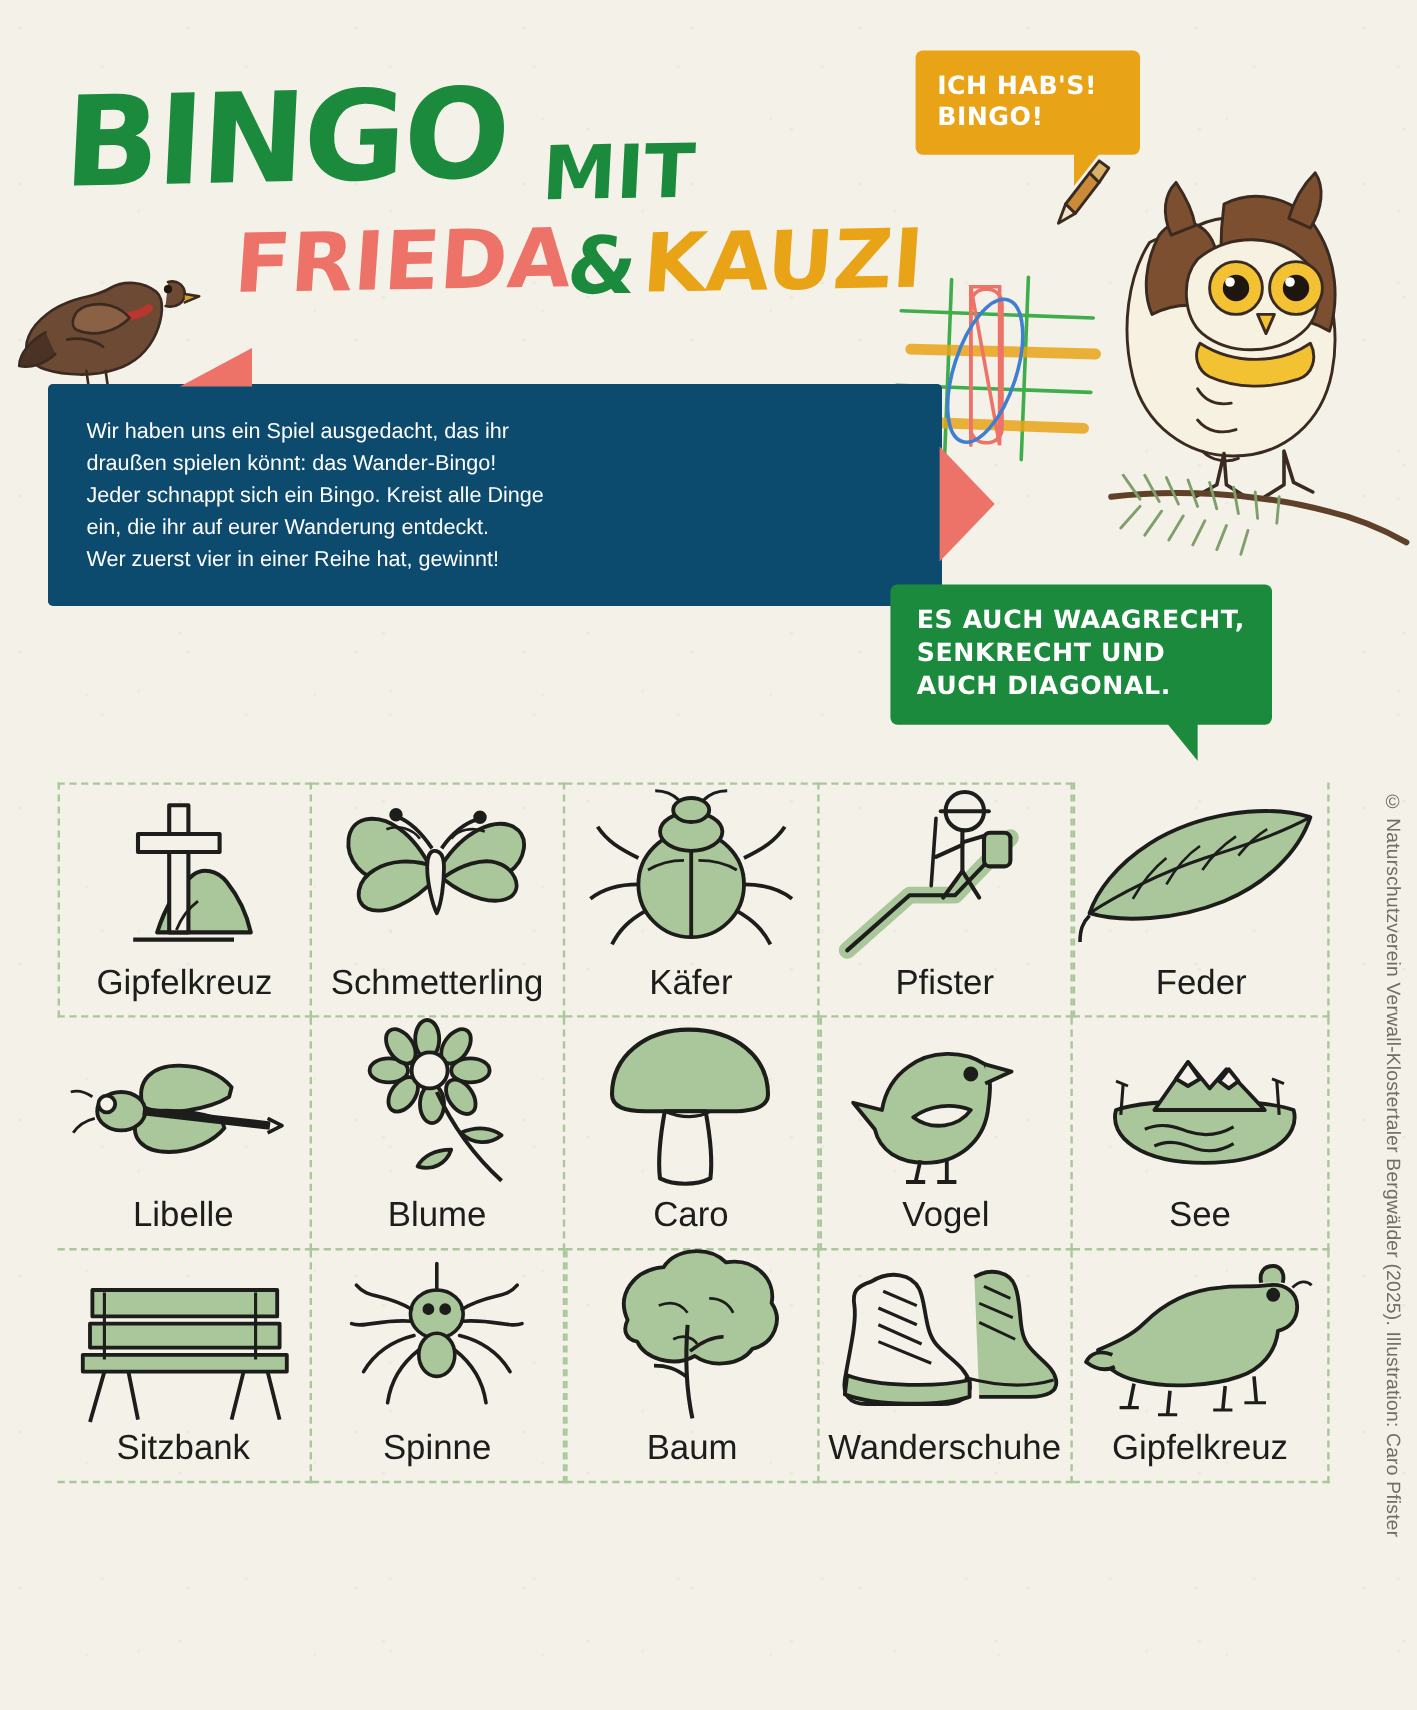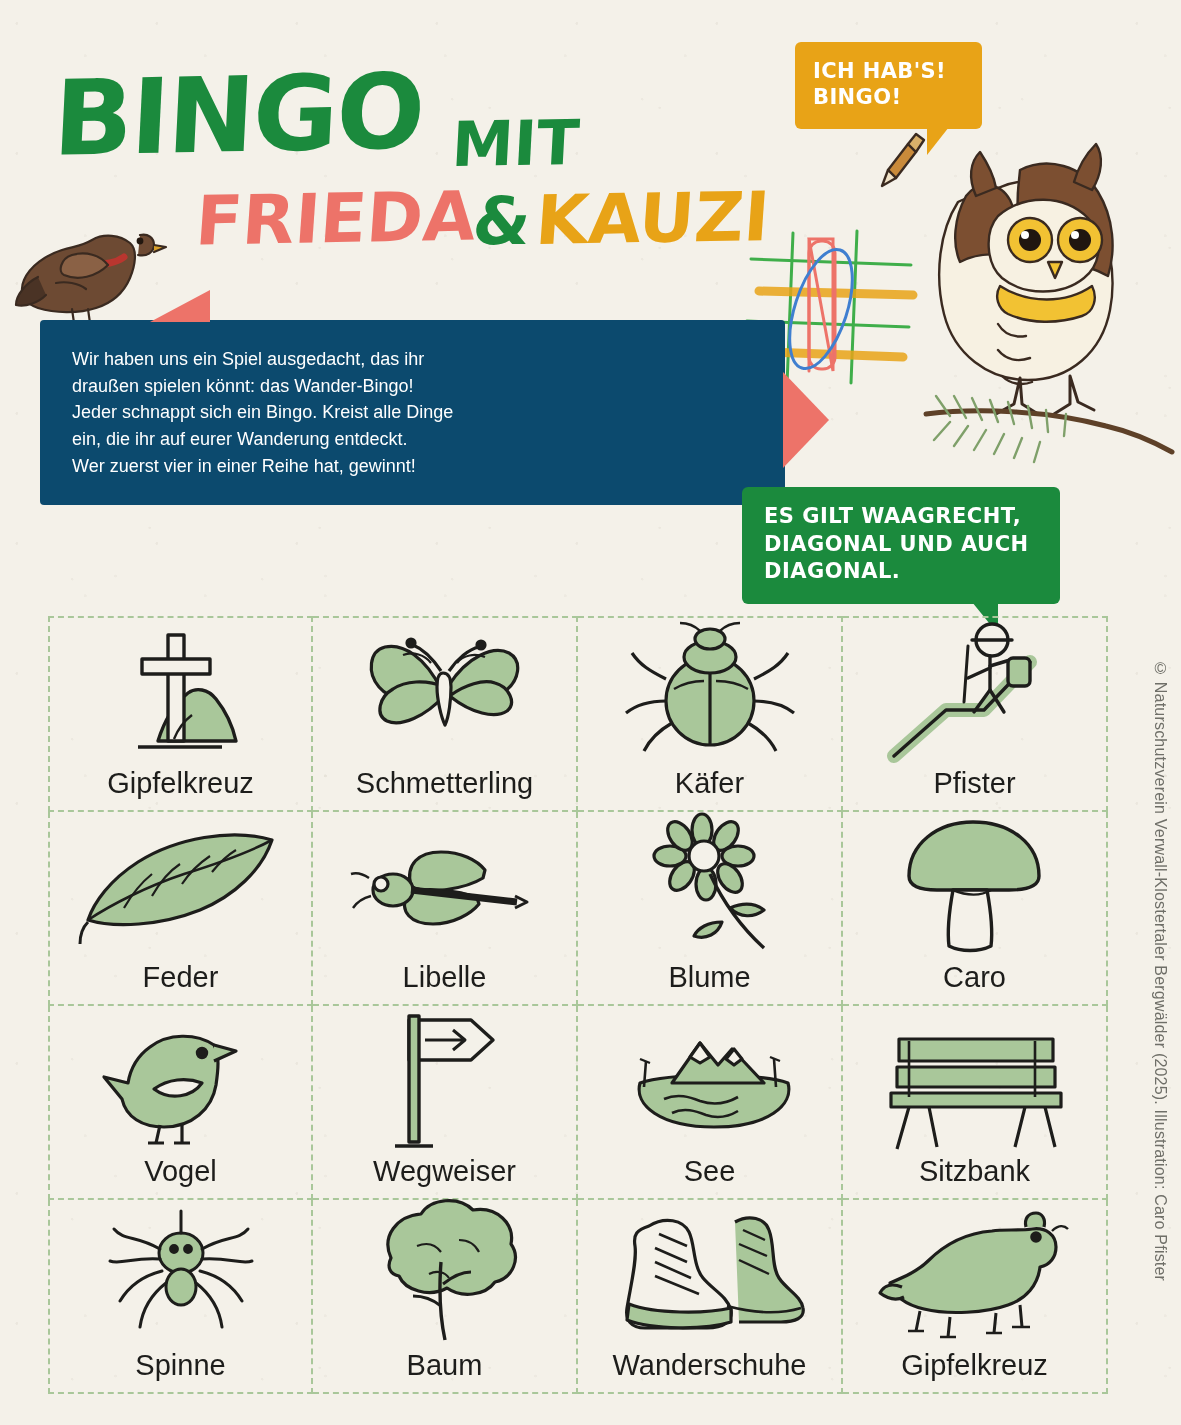--- a/index.html
+++ b/index.html
@@ -116,21 +116,21 @@
     position: absolute;
     left: 735px;
     top: 225px;
     width: 190px;
     height: 175px;
   }
 
   
   .bubble-yellow {
     position: absolute;
-    left: 795px;
+    left: 763px;
     top: 42px;
     width: 187px;
     background: #e8a317;
     border-radius: 6px;
     padding: 16px 14px 18px 18px;
     box-sizing: border-box;
     color: #ffffff;
     font-family: "DejaVu Sans", sans-serif;
     font-weight: bold;
     font-size: 21px;
@@ -203,25 +203,25 @@
     bottom: -30px;
     border-width: 32px 0 0 26px;
     border-style: solid;
     border-color: #1b8a3d transparent transparent transparent;
   }
 
   
   .bingo-grid {
     position: absolute;
     left: 48px;
-    top: 616px;
+    top: 652px;
     width: 1060px;
     height: 740px;
     display: grid;
-    grid-template-columns: repeat(4, 1fr);
+    grid-template-columns: repeat(5, 1fr);
     grid-template-rows: repeat(4, 1fr);
   }
   .cell {
     position: relative;
     border-right: 2px dashed #a9c79a;
     border-bottom: 2px dashed #a9c79a;
     display: flex;
     flex-direction: column;
     align-items: center;
     justify-content: flex-end;
@@ -364,21 +364,21 @@
   <div>Wir haben uns ein Spiel ausgedacht, das ihr</div>
   <div>
     <span>draußen spielen könnt: das </span><b>Wander-Bingo!</b>
   </div>
   <div>Jeder schnappt sich ein Bingo. Kreist alle Dinge</div>
   <div>ein, die ihr auf eurer Wanderung entdeckt.</div>
   <div>Wer zuerst vier in einer Reihe hat, gewinnt!</div>
 </div>
 
 <div class="bubble-green">
-  <span>ES GILT WAAGRECHT, DIAGONAL UND AUCH DIAGONAL.</span>
+  <span>ES AUCH WAAGRECHT, SENKRECHT UND AUCH DIAGONAL.</span>
 </div>
 
 <div class="bingo-grid">
 
   <div class="cell">
     <div class="cell-icon">
       <svg width="170" height="140" viewBox="0 0 170 140">
         <g fill="none" stroke="#1d1d1b" stroke-width="3.4" stroke-linejoin="round">
           <path d="M62 118 c8 -26 20 -40 30 -48 c8 -6 20 -4 28 6 c8 10 16 24 20 42 z" fill="#a9c79a"></path>
           <rect x="72" y="12" width="16" height="106" fill="#f4f1e9"></rect>
@@ -524,33 +524,20 @@
           <circle cx="106" cy="42" r="4.6" fill="#1d1d1b"></circle>
           <path d="M58 78 c14 -10 32 -12 48 -6 c-10 14 -32 18 -48 6z" fill="#f4f1e9"></path>
           <path d="M64 114 l-4 18 M86 114 l0 18"></path>
           <path d="M52 132 l16 0 M78 132 l16 0" fill="none"></path>
         </g>
       </svg>
     </div>
     <div class="cell-label">Vogel</div>
   </div>
 
-  <div class="cell">
-    <div class="cell-icon">
-      <svg width="160" height="150" viewBox="0 0 160 150">
-        <g fill="#a9c79a" stroke="#1d1d1b" stroke-width="3.4" stroke-linejoin="round">
-          <path d="M44 14 l62 0 l22 20 l-22 20 l-62 0 z" fill="#f4f1e9"></path>
-          <path d="M60 34 l38 0 M88 24 l12 10 l-12 10" fill="none" stroke-width="3"></path>
-          <rect x="44" y="10" width="10" height="126" fill="#a9c79a"></rect>
-          <path d="M30 140 l38 0" fill="none"></path>
-        </g>
-      </svg>
-    </div>
-    <div class="cell-label">Wegweiser</div>
-  </div>
 
   <div class="cell">
     <div class="cell-icon">
       <svg width="200" height="140" viewBox="0 0 200 140">
         <g fill="#a9c79a" stroke="#1d1d1b" stroke-width="3.2" stroke-linejoin="round">
           <path d="M30 72 c28 -10 120 -10 148 0 c6 22 -20 44 -74 44 c-54 0 -80 -22 -74 -44z"></path>
           <path d="M54 88 c14 -6 26 -2 36 2 c12 4 24 4 38 -4" fill="none" stroke-width="2.6"></path>
           <path d="M62 102 c12 -6 24 -2 34 2 c12 4 22 2 32 -4" fill="none" stroke-width="2.6"></path>
           <path d="M62 72 l28 -40 l18 22 l14 -16 l32 34 z" fill="#a9c79a"></path>
           <path d="M90 32 l-10 14 l10 6 l10 -6 z" fill="#f4f1e9"></path>

